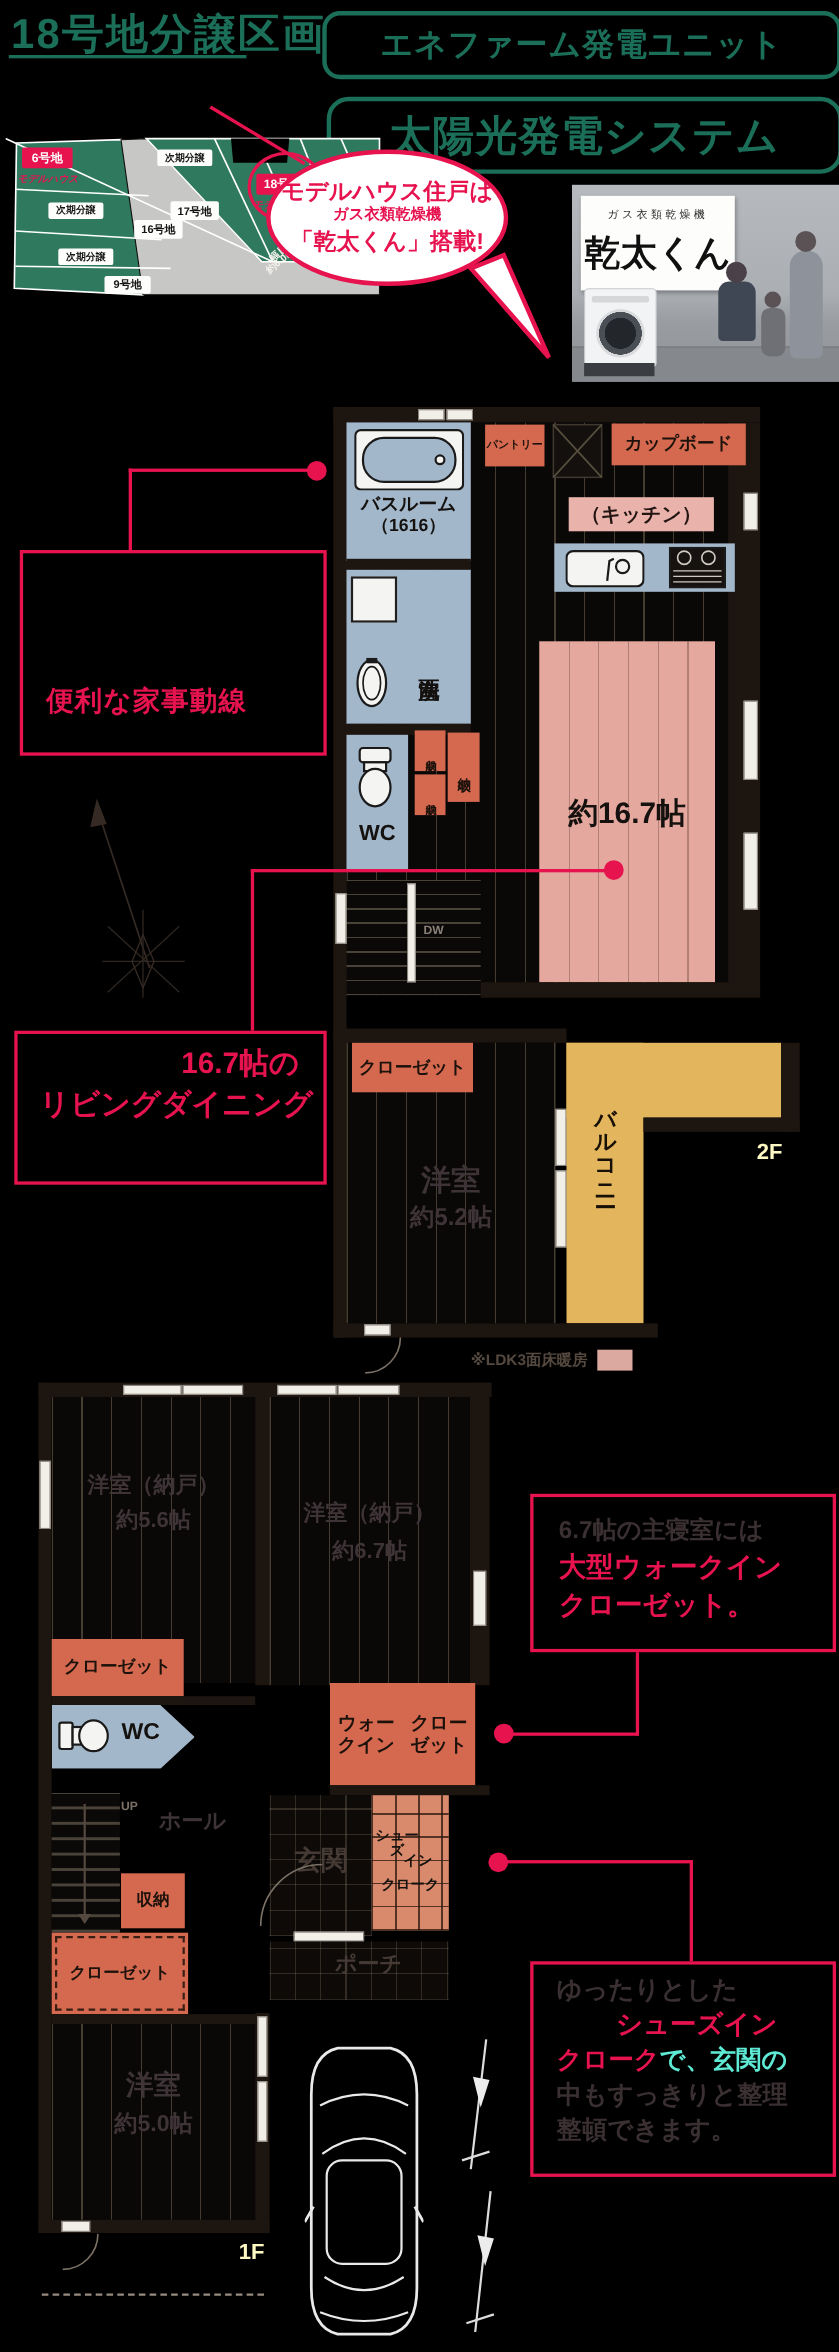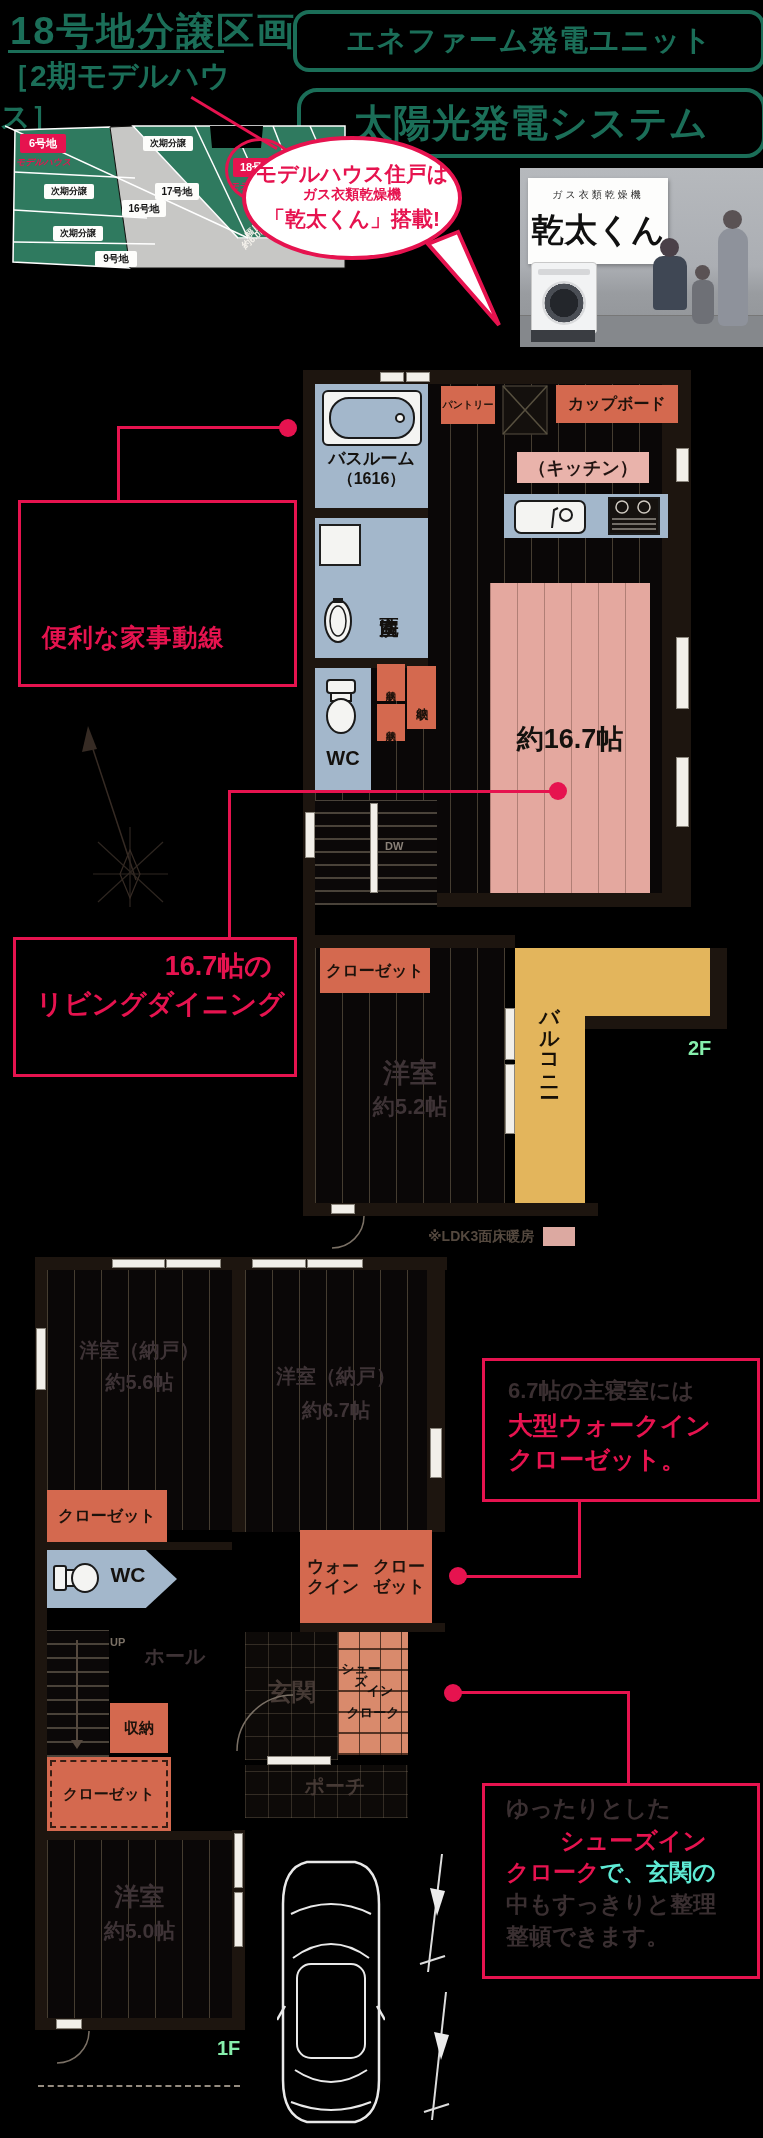--- a/index.html
+++ b/index.html
@@ -32,30 +32,29 @@
   .dot{position:absolute;width:18px;height:18px;border-radius:50%;background:#e6134f;}
   .ann-red{position:absolute;color:#e6134f;font-weight:bold;line-height:1.2;}
   .ann-dark{position:absolute;color:#3a2f31;font-weight:bold;line-height:1.2;}
   .badge-w{position:absolute;background:#fdfdfb;color:#141414;font-weight:bold;
            display:flex;align-items:center;justify-content:center;border-radius:2px;}
   .badge-r{position:absolute;background:#e6134f;color:#fff;font-weight:bold;
            display:flex;align-items:center;justify-content:center;border-radius:2px;}
   .maptag{position:absolute;color:#e6134f;font-weight:bold;}
   .greenbadge{position:absolute;border:4px solid #1b6e58;border-radius:16px;color:#1b6e58;
               font-weight:bold;display:flex;align-items:center;justify-content:center;letter-spacing:1px;}
-  .whitetxt{position:absolute;color:#86efac;font-weight:bold;line-height:1;}
+  .whitetxt{position:absolute;color:#fef9c3;font-weight:bold;line-height:1;}
 </style>
 </head>
 <body>
 
 <div id="stage">
 
   <div class="abs" style="left:10px;top:6px;width:320px;font-size:38px;font-weight:bold;color:#1b6e58;letter-spacing:2px;">18号地分譲区画</div>
   <div class="abs" style="left:8px;top:50px;width:216px;height:3px;background:#1b6e58;"></div>
-  <div class="abs" style="left:0px;top:56px;width:260px;font-size:30px;font-weight:bold;color:#1b6e58;">［2期モデルハウス］</div>
   <div class="greenbadge" style="left:293px;top:10px;width:464px;height:54px;font-size:29px;">
     <span>エネファーム発電ユニット</span>
   </div>
   <div class="greenbadge" style="left:297px;top:88px;width:461px;height:62px;font-size:38px;border-radius:20px;">
     <span>太陽光発電システム</span>
   </div>
 
   <div class="abs" style="left:5px;top:122px;width:345px;height:150px;">
     <svg width="345" height="150" viewBox="0 0 345 150" style="position:absolute;left:0;top:0;">
       <polygon points="10,8 105,5 150,118 125,146 8,140" fill="#2f7a5f" stroke="#ffffff" stroke-width="1.5"></polygon>

